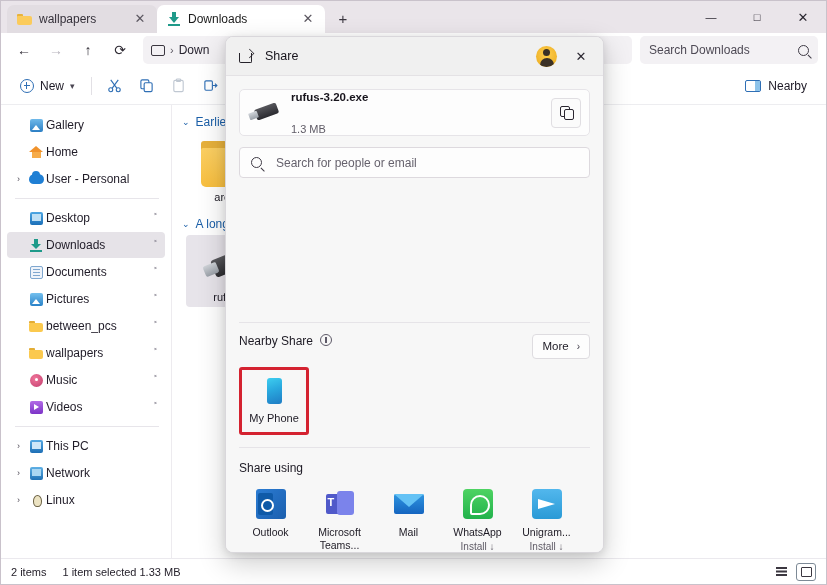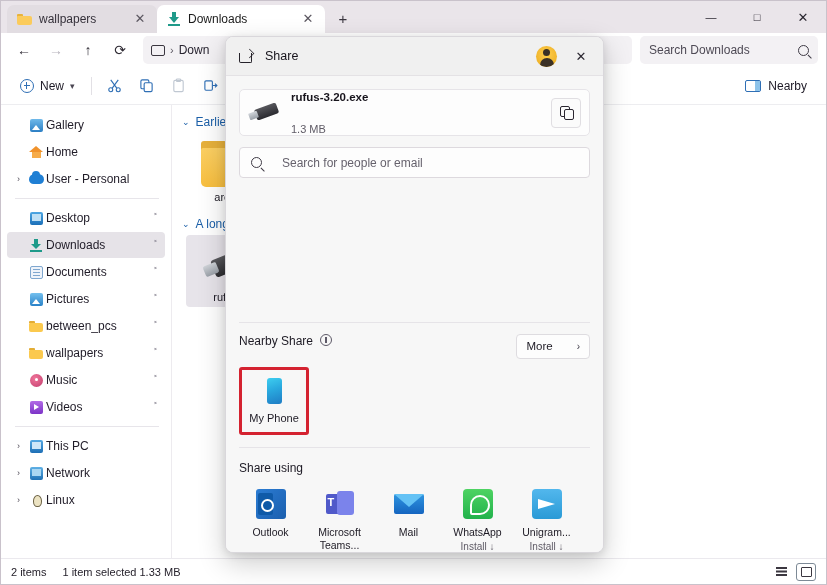--- a/index.html
+++ b/index.html
@@ -413,21 +413,21 @@
     border:1.3px solid #2b2731; border-radius:2px;
   }
   .copy-ico:after {
     content:""; position:absolute; left:4px; top:3px; width:8px; height:9px;
     border:1.3px solid #2b2731; border-radius:2px; background:#fbfbfb;
   }
 
   .people-search {
     margin: 11px 13px 0; height: 31px;
     background: #fdfdfd; border: 1px solid #ddd9de; border-radius: 4px;
-    display: flex; align-items: center; padding: 0 11px; gap: 20px;
+    display: flex; align-items: center; padding: 0 11px; gap: 14px;
   }
   .ps-text { font-size: 12px; color: #66626d; }
   .magnifier {
     width: 11px; height: 11px; border: 1.4px solid #3e3a45;
     border-radius: 50%; position: relative; flex: none;
   }
   .magnifier:after {
     content:""; position:absolute; right:-4px; bottom:-3px;
     width: 5px; height: 1.4px; background:#3e3a45; transform: rotate(45deg);
   }
@@ -443,21 +443,21 @@
   .nearby-title { font-size: 12px; color: #1d1a24; }
   .info-ico {
     width: 12px; height: 12px; border: 1.2px solid #5d5967;
     border-radius: 50%; margin-left: 7px; position: relative; flex: none;
   }
   .info-ico:after {
     content:""; position:absolute; left:4.4px; top:2.3px; width:1.2px; height:6px;
     background:#5d5967;
   }
   .more-btn {
-    margin-left: auto; display: flex; align-items: center; gap: 24px;
+    margin-left: auto; display: flex; align-items: center; gap: 8px;
     height: 25px; padding: 0 9px;
     background: #fdfdfd; border: 1px solid #dedce0; border-radius: 4px;
     font-size: 11.5px; color: #1d1a24;
   }
   .more-chev { font-size: 10px; color: #3f3b48; }
 
   .device-row { padding: 8px 13px 0 13px; }
   .device-tile {
     width: 70px; height: 68px;
     display: flex; flex-direction: column;

